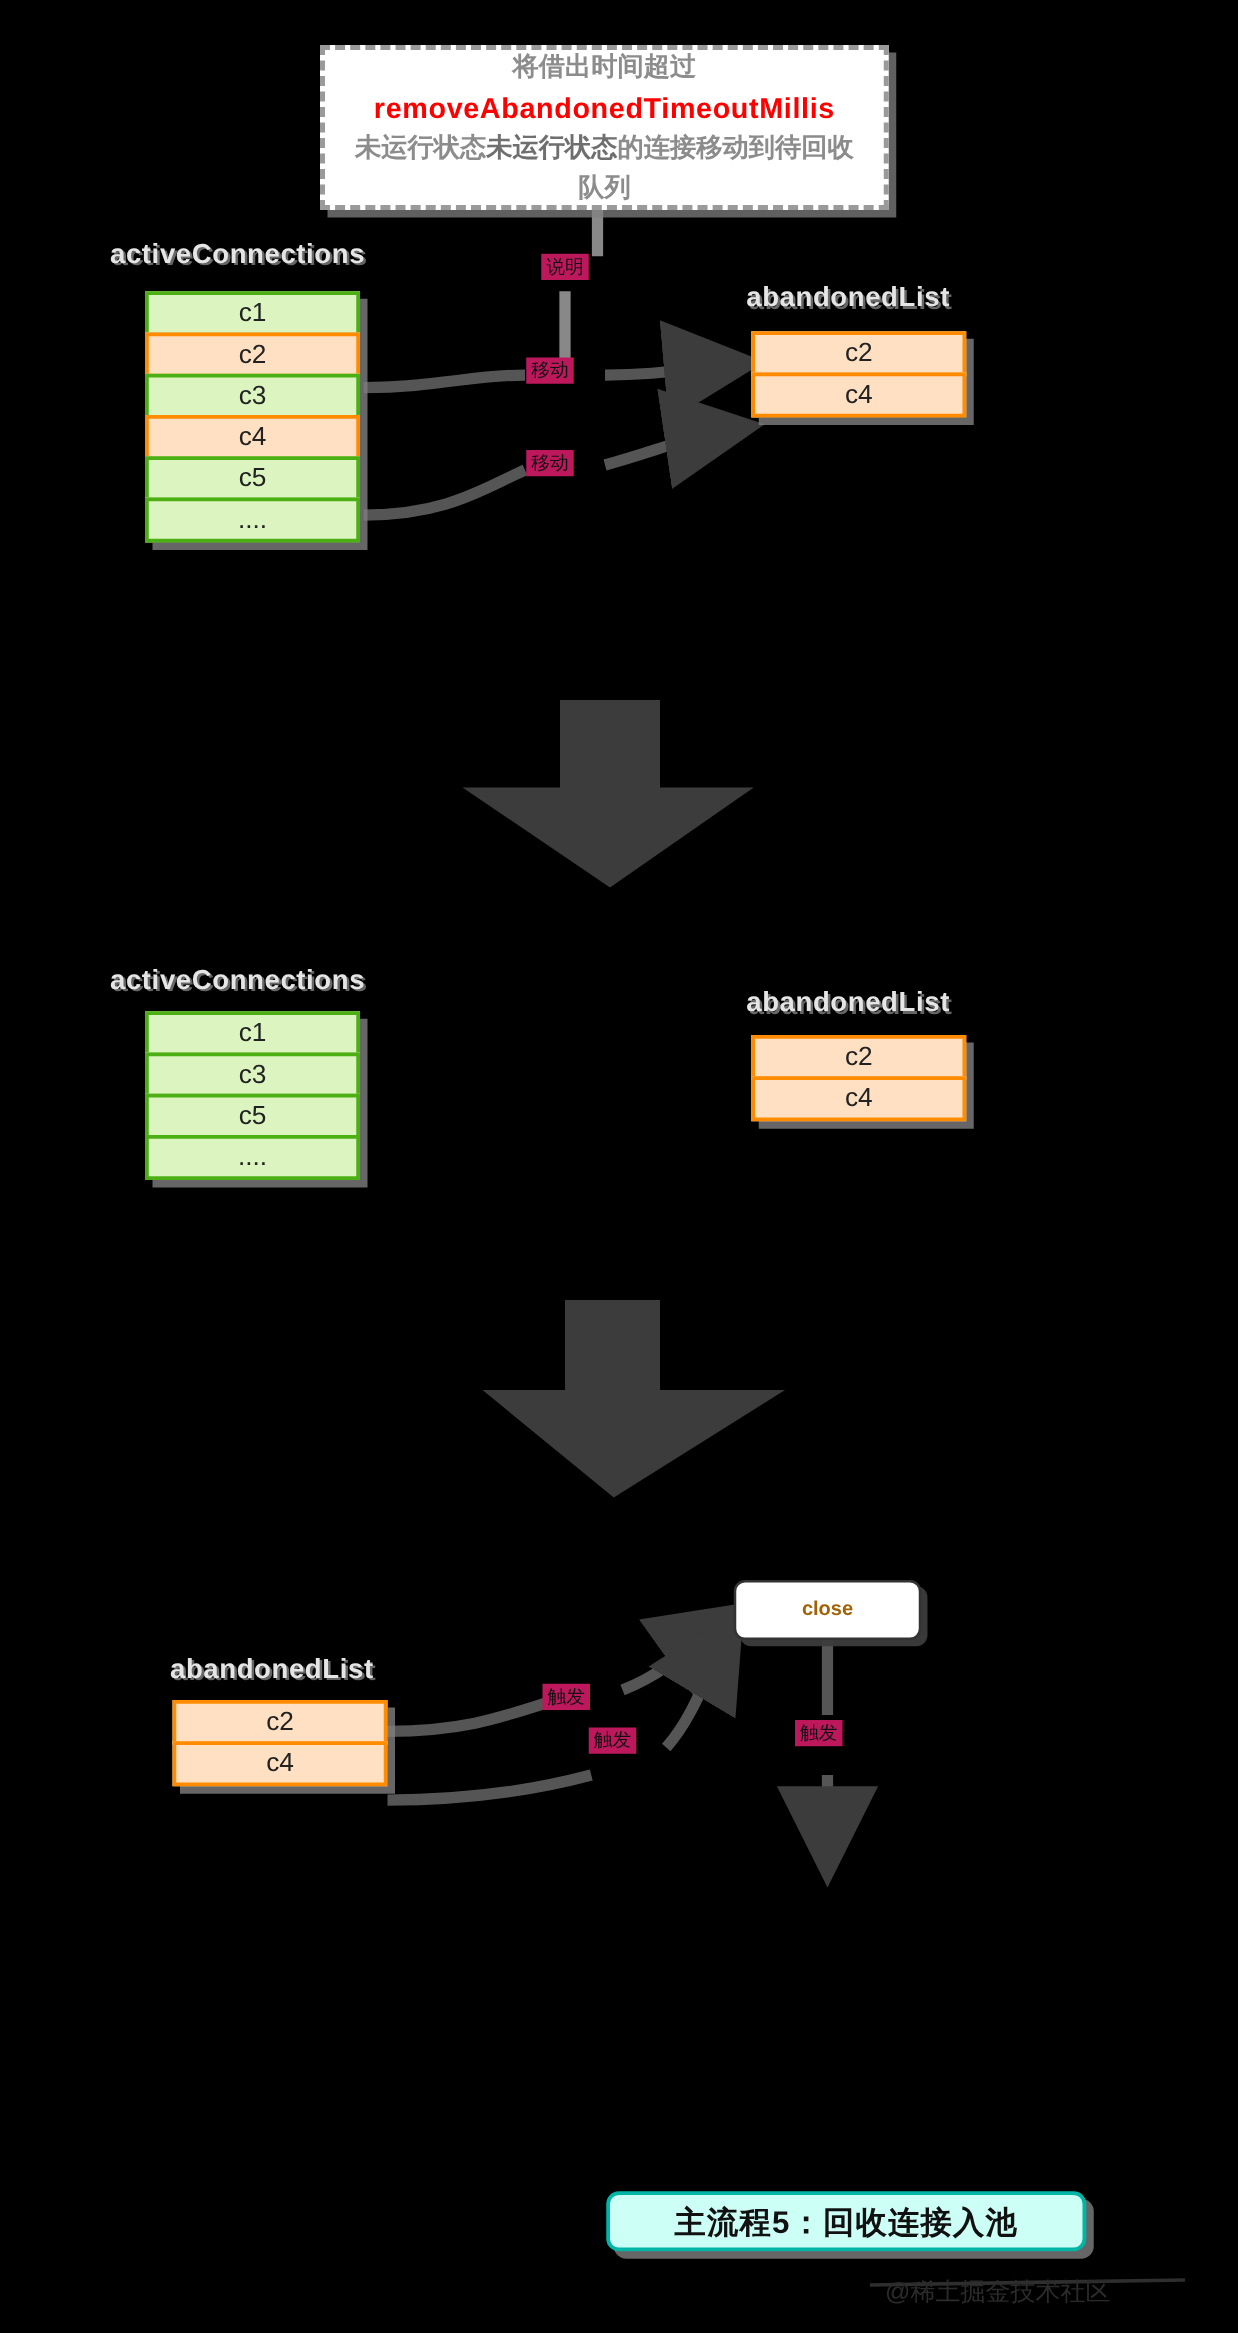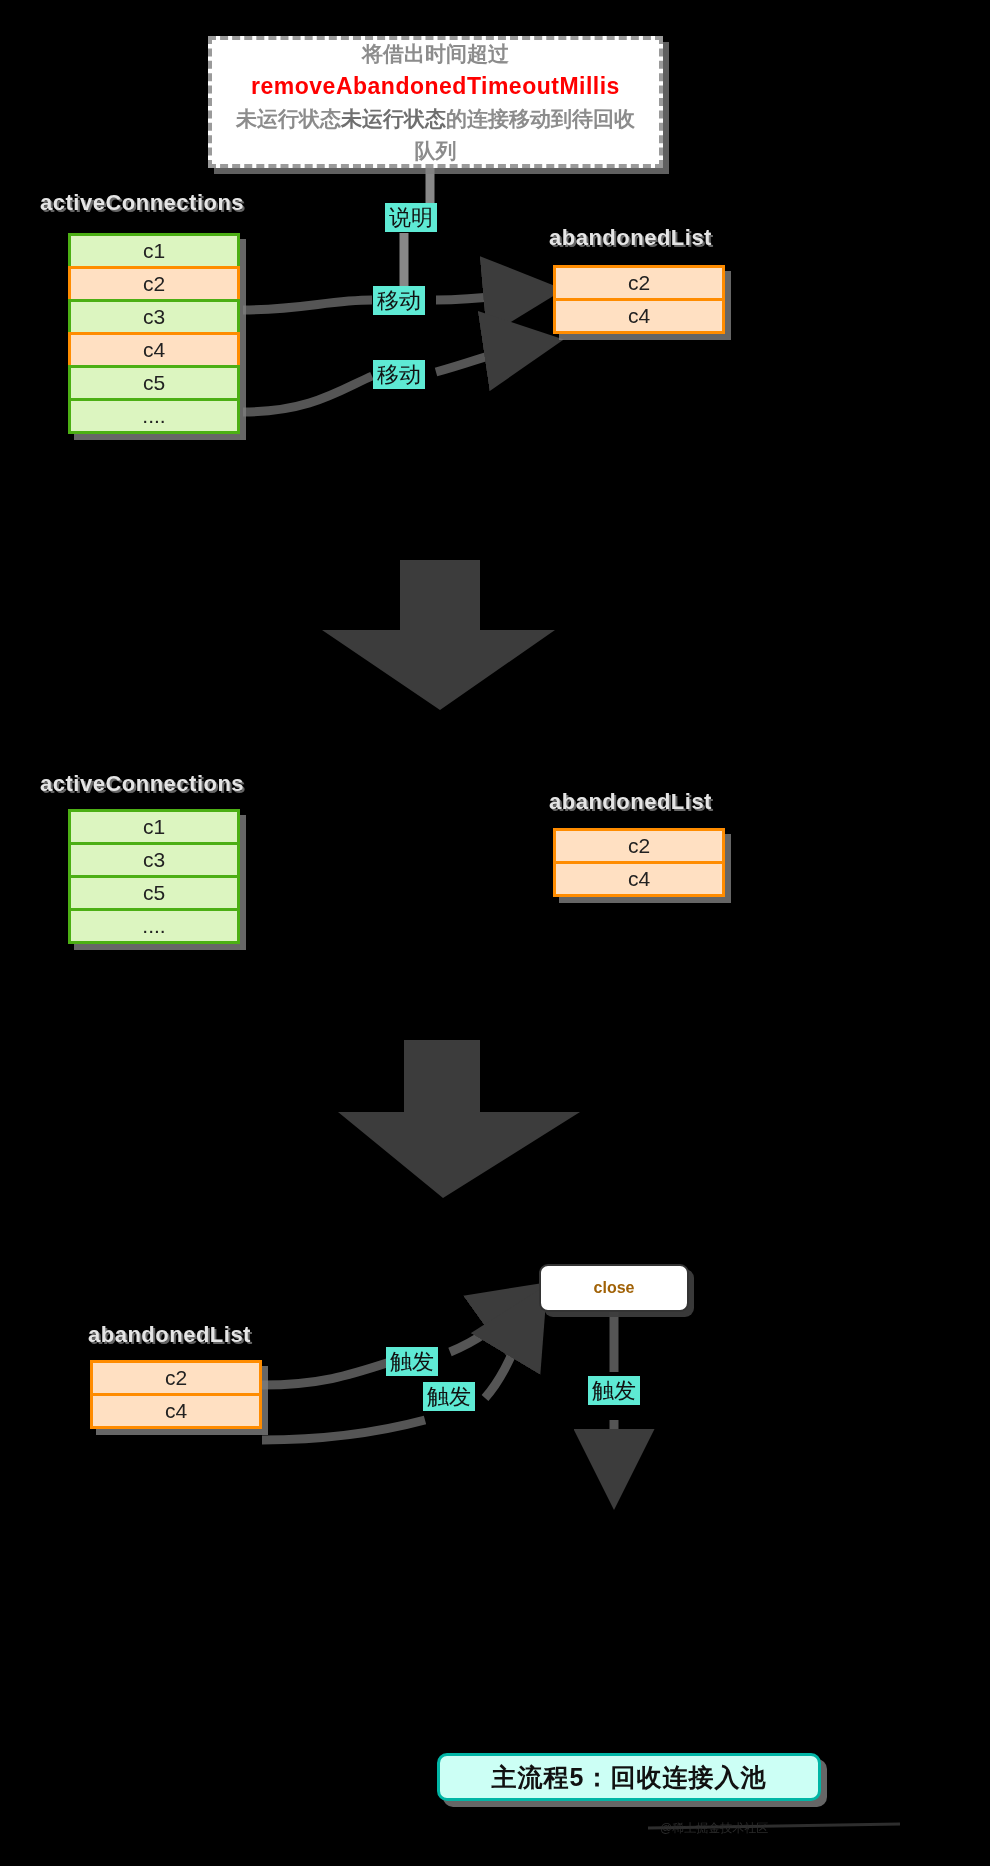--- a/index.html
+++ b/index.html
@@ -1,18 +1,18 @@
 <!DOCTYPE html>
 <html><head>
 <meta charset="utf-8">
 <style>
   html,body{margin:0;padding:0;background:#000;}
   body{width:990px;height:1866px;position:relative;overflow:hidden;
        font-family:"Liberation Sans","DejaVu Sans",sans-serif;}
-  .stage{position:absolute;inset:0;}
+  .stage{position:absolute;inset:0;margin-left:48px;}
   .abs{position:absolute;box-sizing:border-box;}
 
   
   .note{
     left:208px;top:36px;width:455px;height:132px;
     background:#fff;border:4px dashed #9a9a9a;
     box-shadow:6px 6px 0 rgba(128,128,128,.75);
     display:flex;align-items:center;justify-content:center;
     text-align:center;line-height:1.48;
   }
@@ -31,42 +31,42 @@
   .cell{
     height:36px;display:flex;align-items:center;justify-content:center;
     font-size:21px;color:#222;box-sizing:border-box;
   }
   .cell.green{background:#dcf5c0;border:3px solid #4caf14;}
   .cell.orange{background:#ffe0c2;border:3px solid #ff8c00;}
   .cell + .cell{margin-top:-3px;}
 
   
   .elbl{
-    background:#5eead4;color:#111;font-size:22px;padding:2px 4px;
+    background:#be185d;color:#111;font-size:15px;padding:2px 4px;
     line-height:1.15;white-space:nowrap;
   }
 
   
   .closebox{
     background:#fff;border:2px solid #333;border-radius:9px;
     box-shadow:5px 5px 0 rgba(60,60,60,.95);
     display:flex;align-items:center;justify-content:center;
     font-size:16px;font-weight:700;color:#a16207;
   }
 
   
   .cyanbox{
     background:#ccfff5;border:3px solid #00b5a5;border-radius:10px;
     box-shadow:6px 6px 0 rgba(128,128,128,.8);
     display:flex;align-items:center;justify-content:center;
     font-size:25px;font-weight:800;color:#111;letter-spacing:1px;
   }
 
   
-  .wm{color:#2b2b2b;font-size:12px;white-space:nowrap;}
+  .wm{color:#2b2b2b;font-size:20px;white-space:nowrap;}
 
   svg.overlay{position:absolute;left:0;top:0;width:990px;height:1866px;pointer-events:none;}
 </style>
 </head>
 <body>
 
 <div class="stage">
 
   <svg class="overlay" viewBox="0 0 990 1866">
     <defs>

